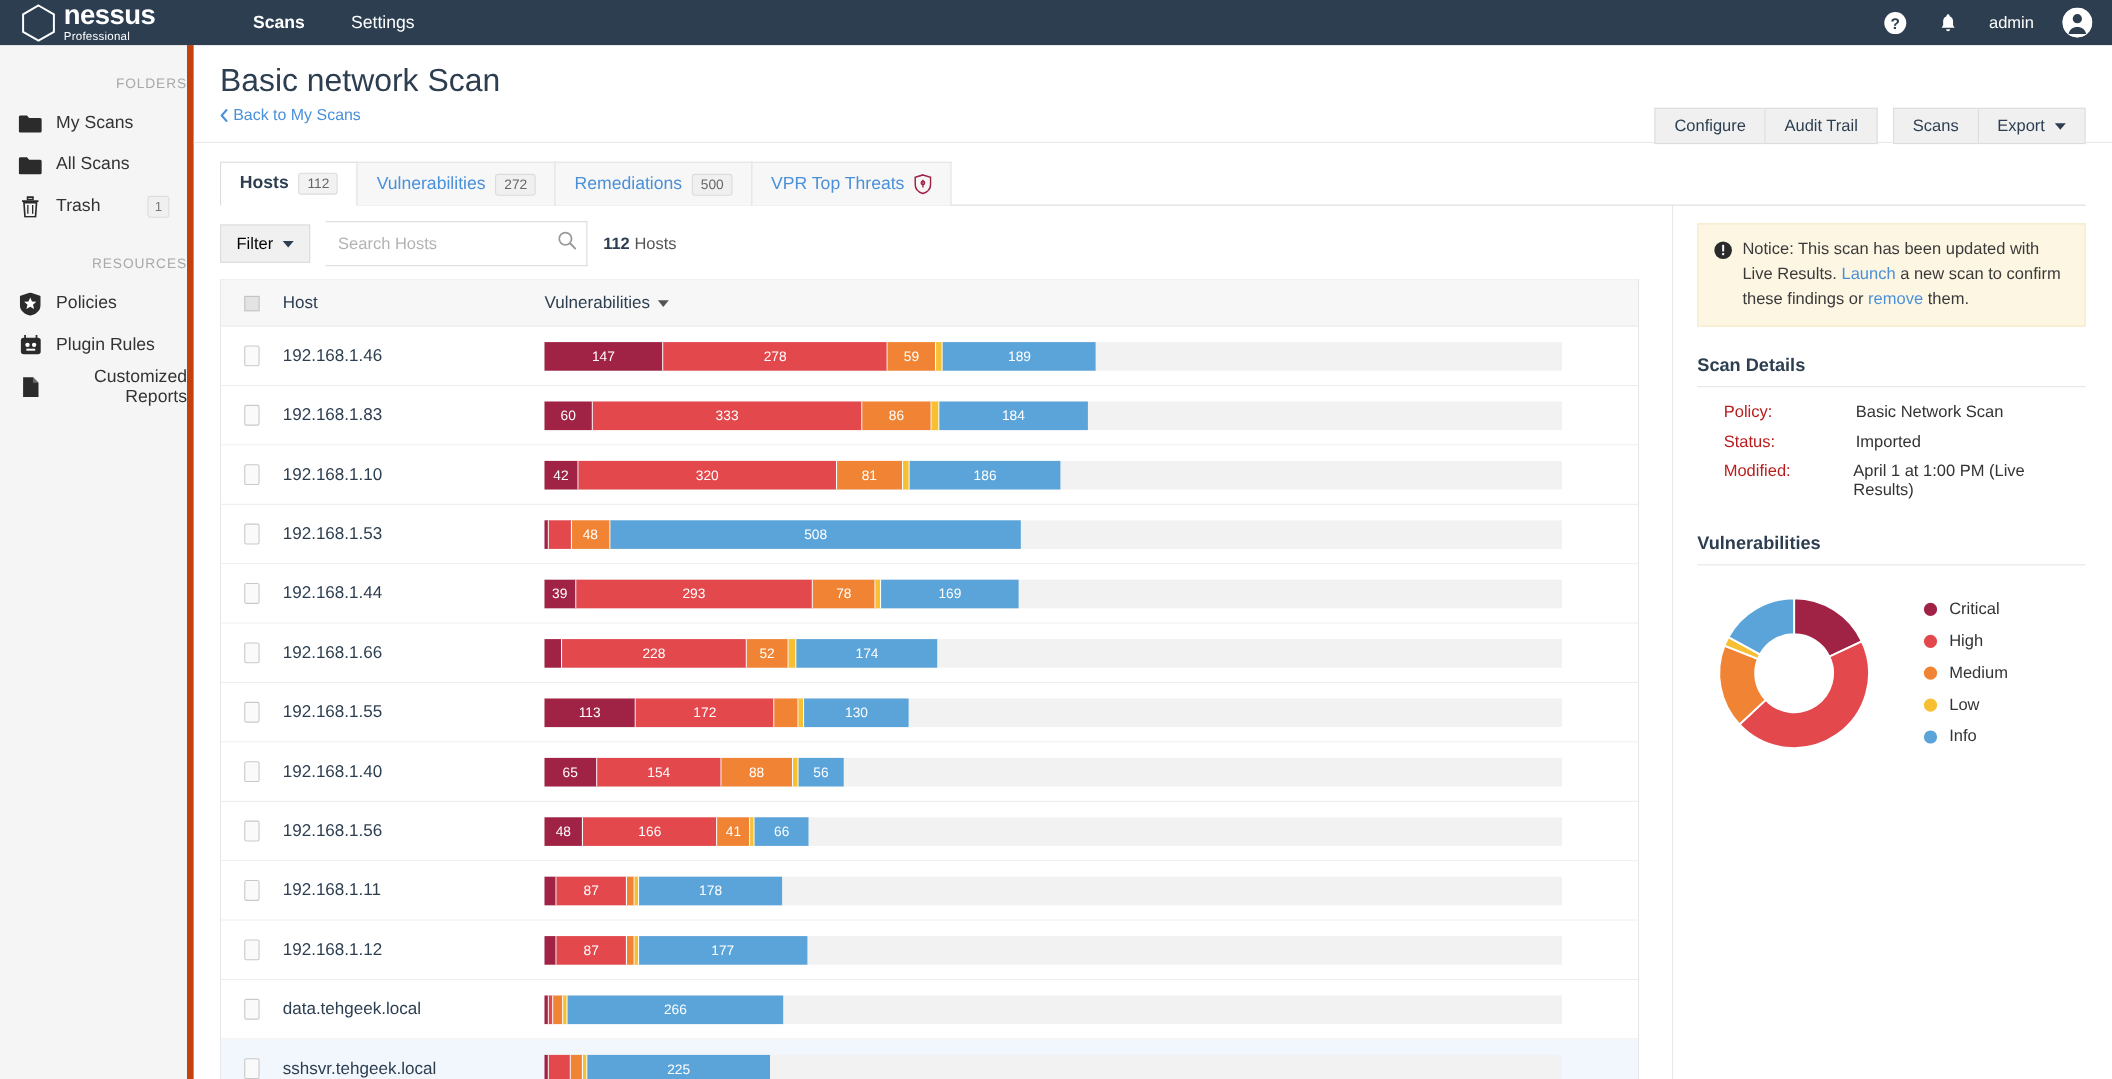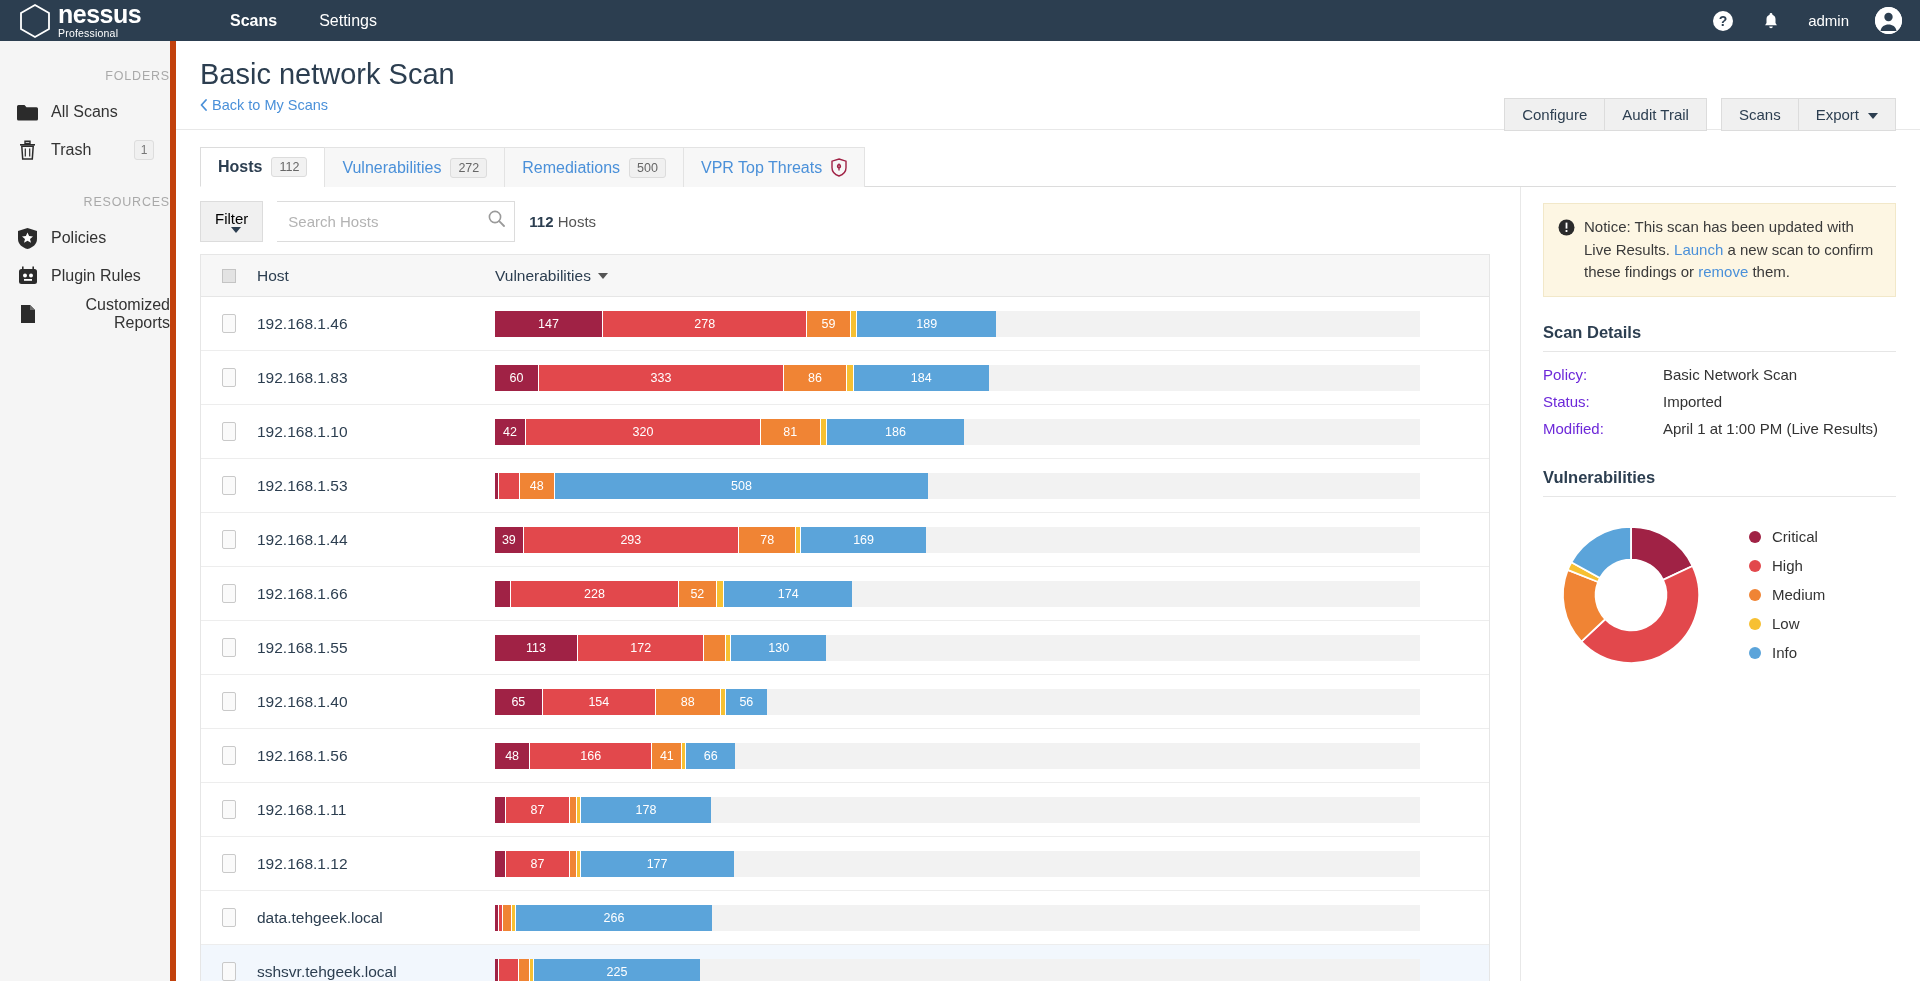--- a/index.html
+++ b/index.html
@@ -77,21 +77,21 @@
   }
   .tab.active .tab-count { background:#f2f2f2; }
 
   
   .main-split { display:flex; flex: 1; min-height: 0; }
   .main-left { flex: 1; min-width: 0; padding: 0 0 0 24px; }
   .main-right { width: 400px; flex:none; border-left: 1px solid #e8e8e8; padding: 16px 24px 0 22px; }
 
   
   .filter-bar { display:flex; align-items:center; gap: 14px; padding: 14px 0 12px 0; }
-  .filter-btn { background:#f0f0f0;border:1px solid #dcdcdc; font-size:15px; padding:8px 14px; cursor:pointer; display:flex; align-items:center;flex-direction:column;}
+  .filter-btn { background:#f0f0f0;border:1px solid #dcdcdc; font-size:15px; padding:8px 14px; cursor:pointer; display:flex; align-items:center;}
   .search-box { position: relative; width: 238px; }
   .search-box input {
     width: 100%; height: 41px; border: 1px solid #dcdcdc; border-left: none;
     padding: 0 34px 0 11px; font-size: 15px; font-family: inherit; color: #333; outline: none;
   }
   .search-box input::placeholder { color: #b3b3b3; }
   .search-icn { position:absolute; right: 10px; top: 9px; }
   .hosts-count { font-size: 15px; color: #555; }
   .hosts-count b { color: #2c3e50; }
 
@@ -114,21 +114,21 @@
   
   .notice {
     background: #fdf6e3; border: 1px solid #f2e8c9; padding: 12px 14px;
     font-size: 15px; line-height: 1.5; color: #3a3a3a; display: flex; gap: 9px;
   }
   .notice a { color: #4a90d9; text-decoration: none; cursor:pointer; }
   .notice b { font-weight: normal; }
   .panel-title { font-size: 16.5px; font-weight: bold; color: #2c3e50; margin-top: 26px; }
   .panel-rule { border-top: 1px solid #e6e6e6; margin-top: 9px; }
   .det-row { display:flex; font-size: 15px; padding: 5px 0; }
-  .det-k { width: 120px; color: #6d28d9; }
+  .det-k { width: 120px; color: #b91c1c; margin-left: 24px; }
   .det-v { color: #333; }
   .det-v.bold { font-weight: bold; }
   .pencil { margin-left: 10px; }
 
   .donut-wrap { display:flex; align-items:center; margin-top: 24px; gap: 44px; padding-left: 14px;}
   .legend { display:flex; flex-direction: column; gap: 12px; }
   .lg-item { display:flex; align-items:center; gap: 11px; font-size: 15px; color:#333; }
   .lg-dot { width: 12px; height: 12px; border-radius: 50%; flex:none; }
 </style>
 </head>
@@ -166,20 +166,28 @@
       </svg>
     </span>
   </div>
 </div>
 
 <div class="body-wrap">
 
   <div class="sidebar">
     <div class="side-head">FOLDERS</div>
 
+    <div class="side-item">
+      <span class="side-icon">
+        <svg width="21" height="17" viewBox="0 0 21 17">
+            <path d="M0 2.5A1.5 1.5 0 0 1 1.5 1h6l2 2.2h10A1.5 1.5 0 0 1 21 4.7V15a1.5 1.5 0 0 1-1.5 1.5h-18A1.5 1.5 0 0 1 0 15z" fill="#2b2b2b"></path>
+          </svg>
+      </span>
+      <span class="side-label">My Scans</span>
+    </div>
 
     <div class="side-item">
       <span class="side-icon">
         <svg width="21" height="17" viewBox="0 0 21 17">
             <path d="M0 2.5A1.5 1.5 0 0 1 1.5 1h6l2 2.2h10A1.5 1.5 0 0 1 21 4.7V15a1.5 1.5 0 0 1-1.5 1.5h-18A1.5 1.5 0 0 1 0 15z" fill="#2b2b2b"></path>
           </svg>
       </span>
       <span class="side-label">All Scans</span>
     </div>
 

